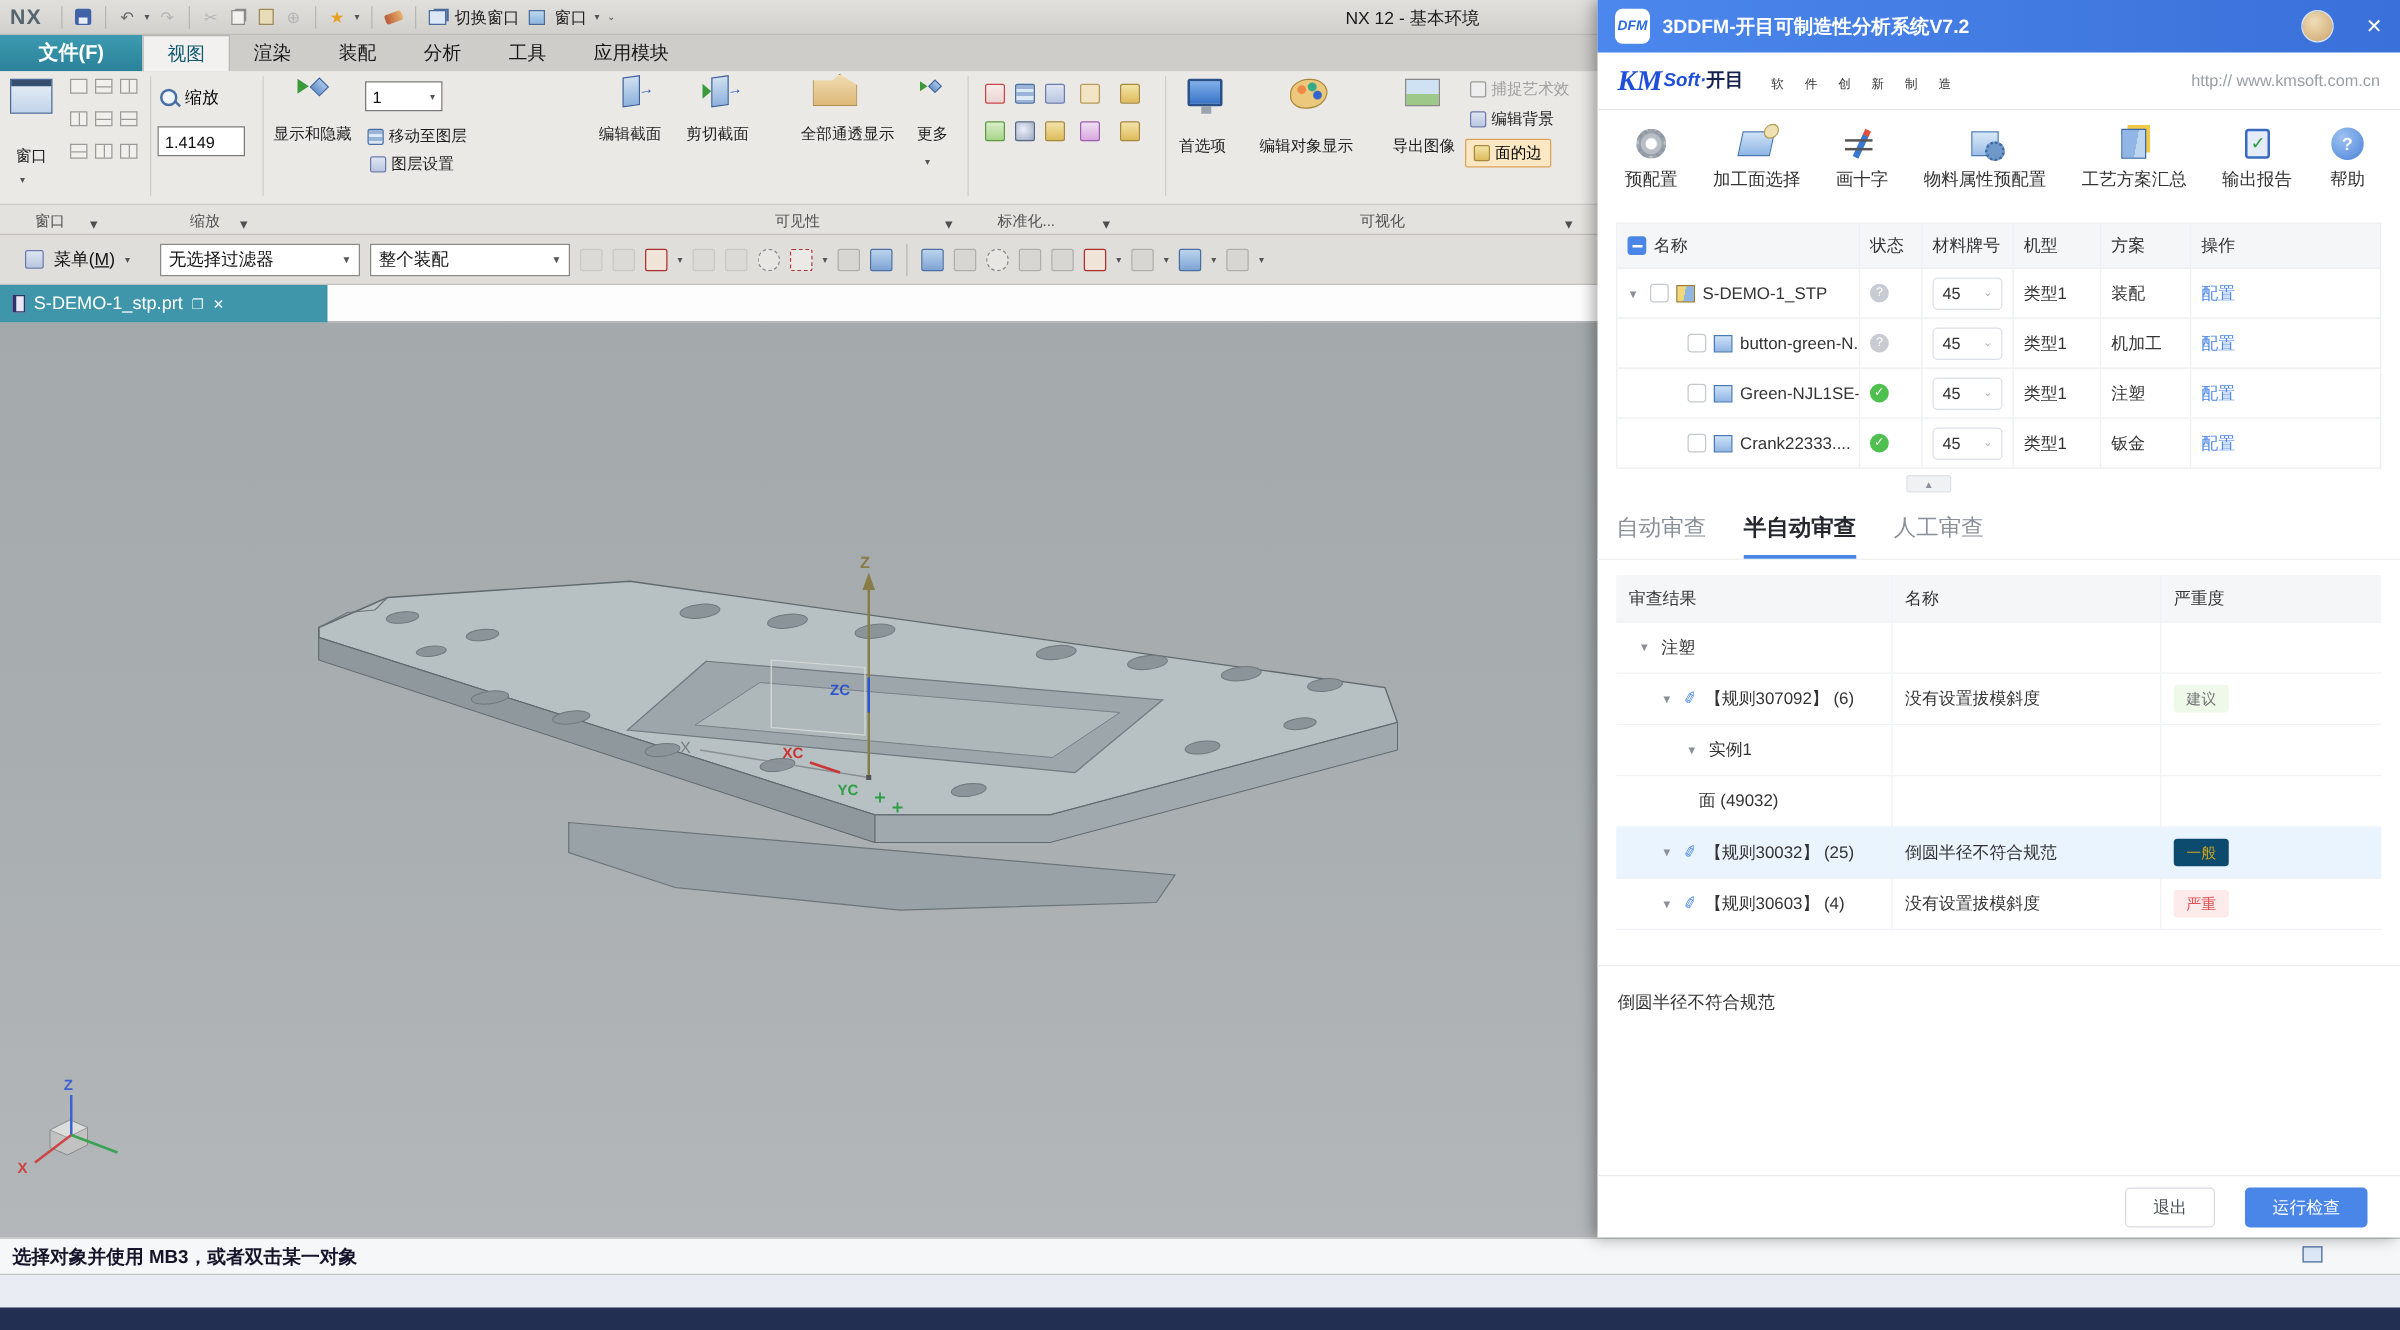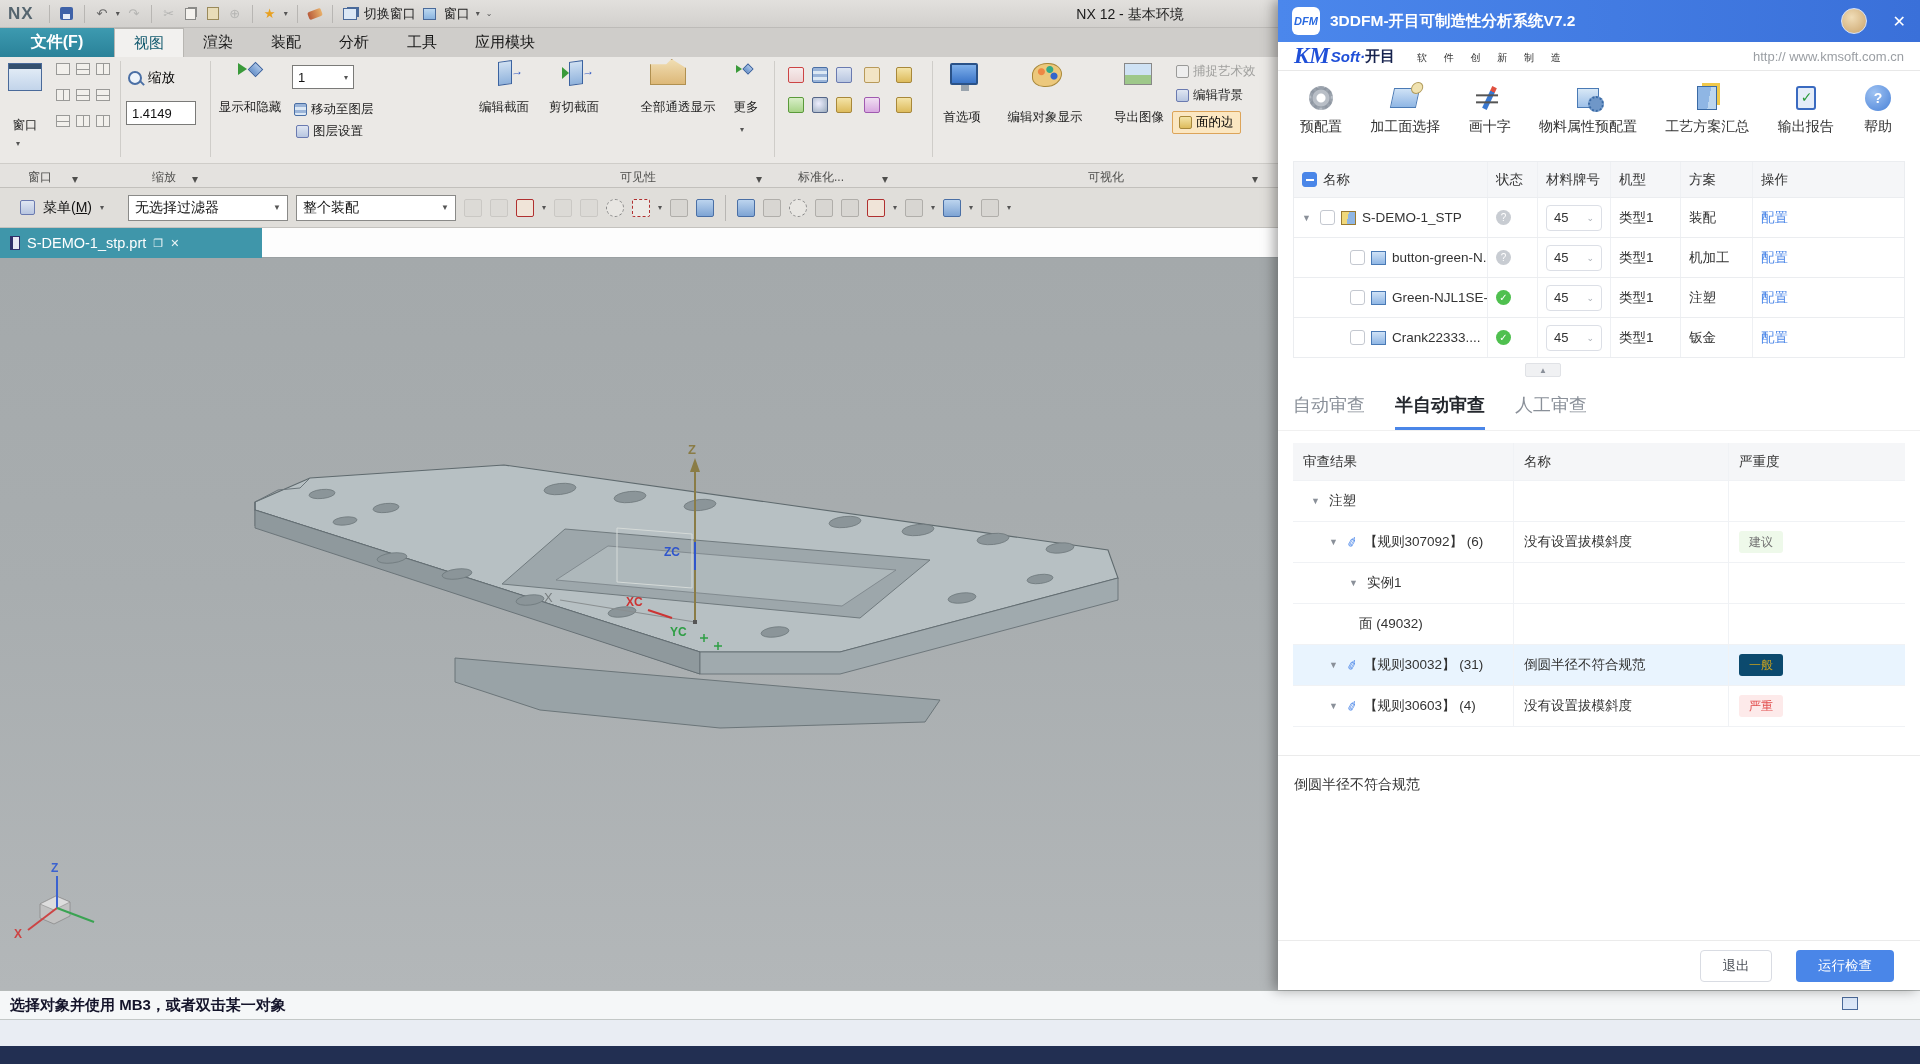--- a/index.html
+++ b/index.html
@@ -95,21 +95,21 @@
   .strip2 { position:absolute; left:0; top:1020px; width:100%; height:26px; background:#e9edf3; }
   .taskstrip { position:absolute; left:0; top:1046px; width:100%; height:18px; background:#222f52; }
 
   
   .dfm { position:absolute; left:1278px; top:0; width:642px; height:990px; background:#fff; box-shadow:-4px 0 12px rgba(0,0,0,.35); display:flex; flex-direction:column; }
   .dfm-header { height:42px; background:linear-gradient(90deg,#4b87ec,#3a70d9); display:flex; align-items:center; padding:0 14px; gap:10px; flex:none; }
   .dfm-logo { width:28px; height:28px; background:#fff; border-radius:6px; display:flex; align-items:center; justify-content:center; font-size:11px; font-weight:bold; font-style:italic; color:#2a6ae0; letter-spacing:0; }
   .dfm-title { color:#fff; font-size:15.5px; font-weight:bold; flex:1; }
   .avatar { width:26px; height:26px; border-radius:50%; background:radial-gradient(circle at 40% 35%,#f0ddb8,#caa36a); border:1px solid #d8e4fa; }
   .dfm-close { color:#fff; font-size:16px; margin-left:16px; }
-  .dfm-brand { height:29px; display:flex; align-items:center; padding:0 16px; border-bottom:1px solid #e8e8e8; flex:none; }
+  .dfm-brand { height:46px; display:flex; align-items:center; padding:0 16px; border-bottom:1px solid #e8e8e8; flex:none; }
   .km { font-size:23px; font-weight:bold; font-style:italic; color:#1f4fd8; font-family:"Liberation Serif","DejaVu Serif",serif; }
   .kmsoft { font-size:15px; font-weight:bold; font-style:italic; color:#1f4fd8; margin-left:1px; }
   .kaimu { font-size:15px; font-weight:bold; color:#16224e; }
   .slogan { font-size:10px; color:#333; letter-spacing:7px; margin-left:22px; margin-top:4px; }
   .brand-url { margin-left:auto; font-size:13px; color:#9a9ea3; }
   .dfm-tools { height:76px; display:flex; align-items:center; justify-content:space-between; padding:0 26px 0 22px; flex:none; }
   .tool { display:flex; flex-direction:column; align-items:center; gap:5px; }
   .tool .tlabel { font-size:14px; color:#333; white-space:nowrap; }
   .tico { width:32px; height:30px; display:flex; align-items:center; justify-content:center; }
   .gear { width:24px; height:24px; border-radius:50%; background:radial-gradient(circle,#fff 4px,#b8bec6 5px 8px,#8f97a2 9px); border:3px dotted #9aa2ac; }
@@ -704,21 +704,21 @@
         <div class="rc rc1 ind-d">
             <span>面 (49032)</span>
           </div>
         <div class="rc rc2"></div>
           <div class="rc rc3"></div>
       </div>
       <div class="rrow sel">
         <div class="rc rc1 ind-b">
             <span class="caret-sm">▼</span>
             <span class="ruleico">✐</span>
-            <span>【规则30032】 (31)</span>
+            <span>【规则30032】 (25)</span>
           </div>
         <div class="rc rc2">
             <span>倒圆半径不符合规范</span>
           </div>
         <div class="rc rc3">
             <span class="badge b-nor">一般</span>
           </div>
       </div>
       <div class="rrow">
         <div class="rc rc1 ind-b">

